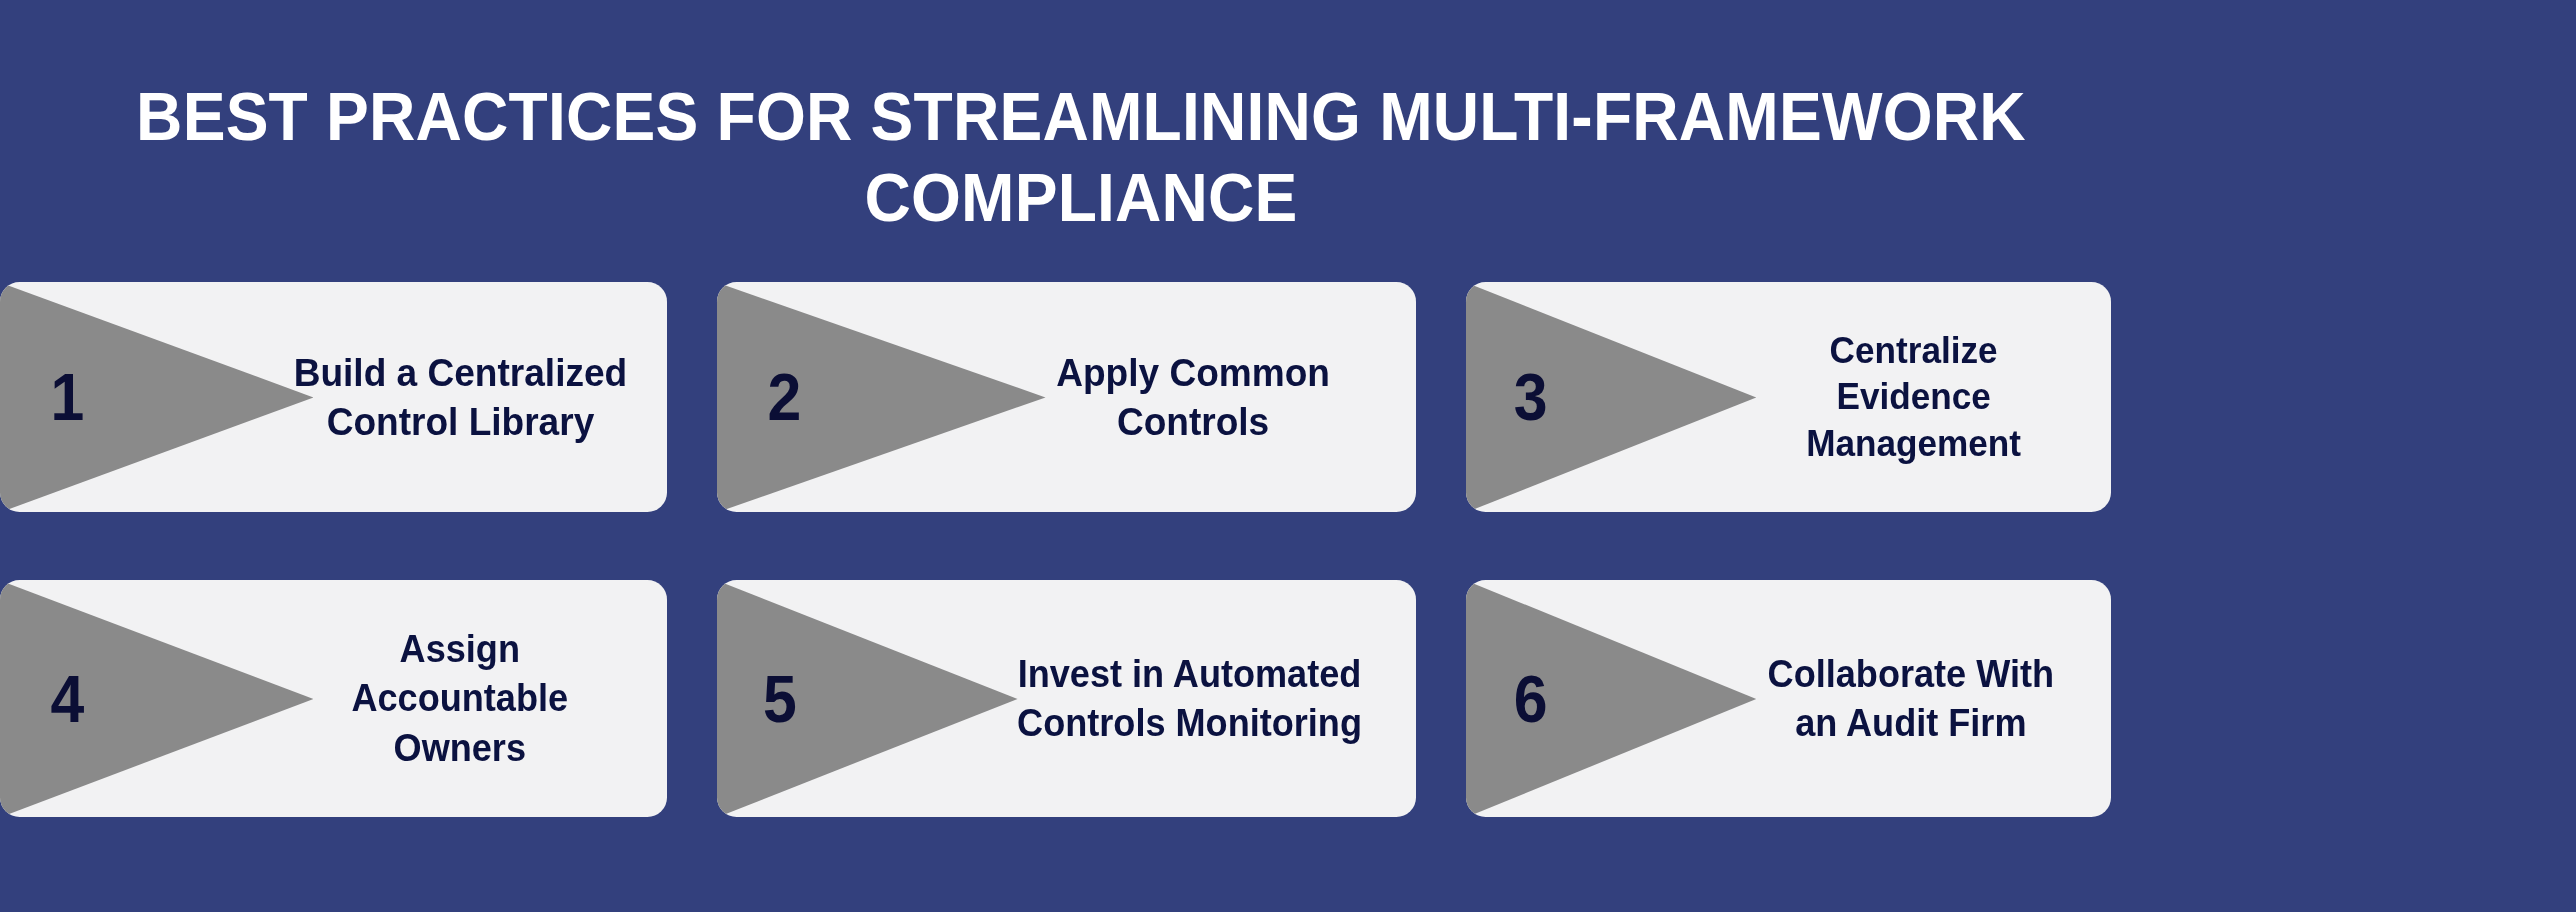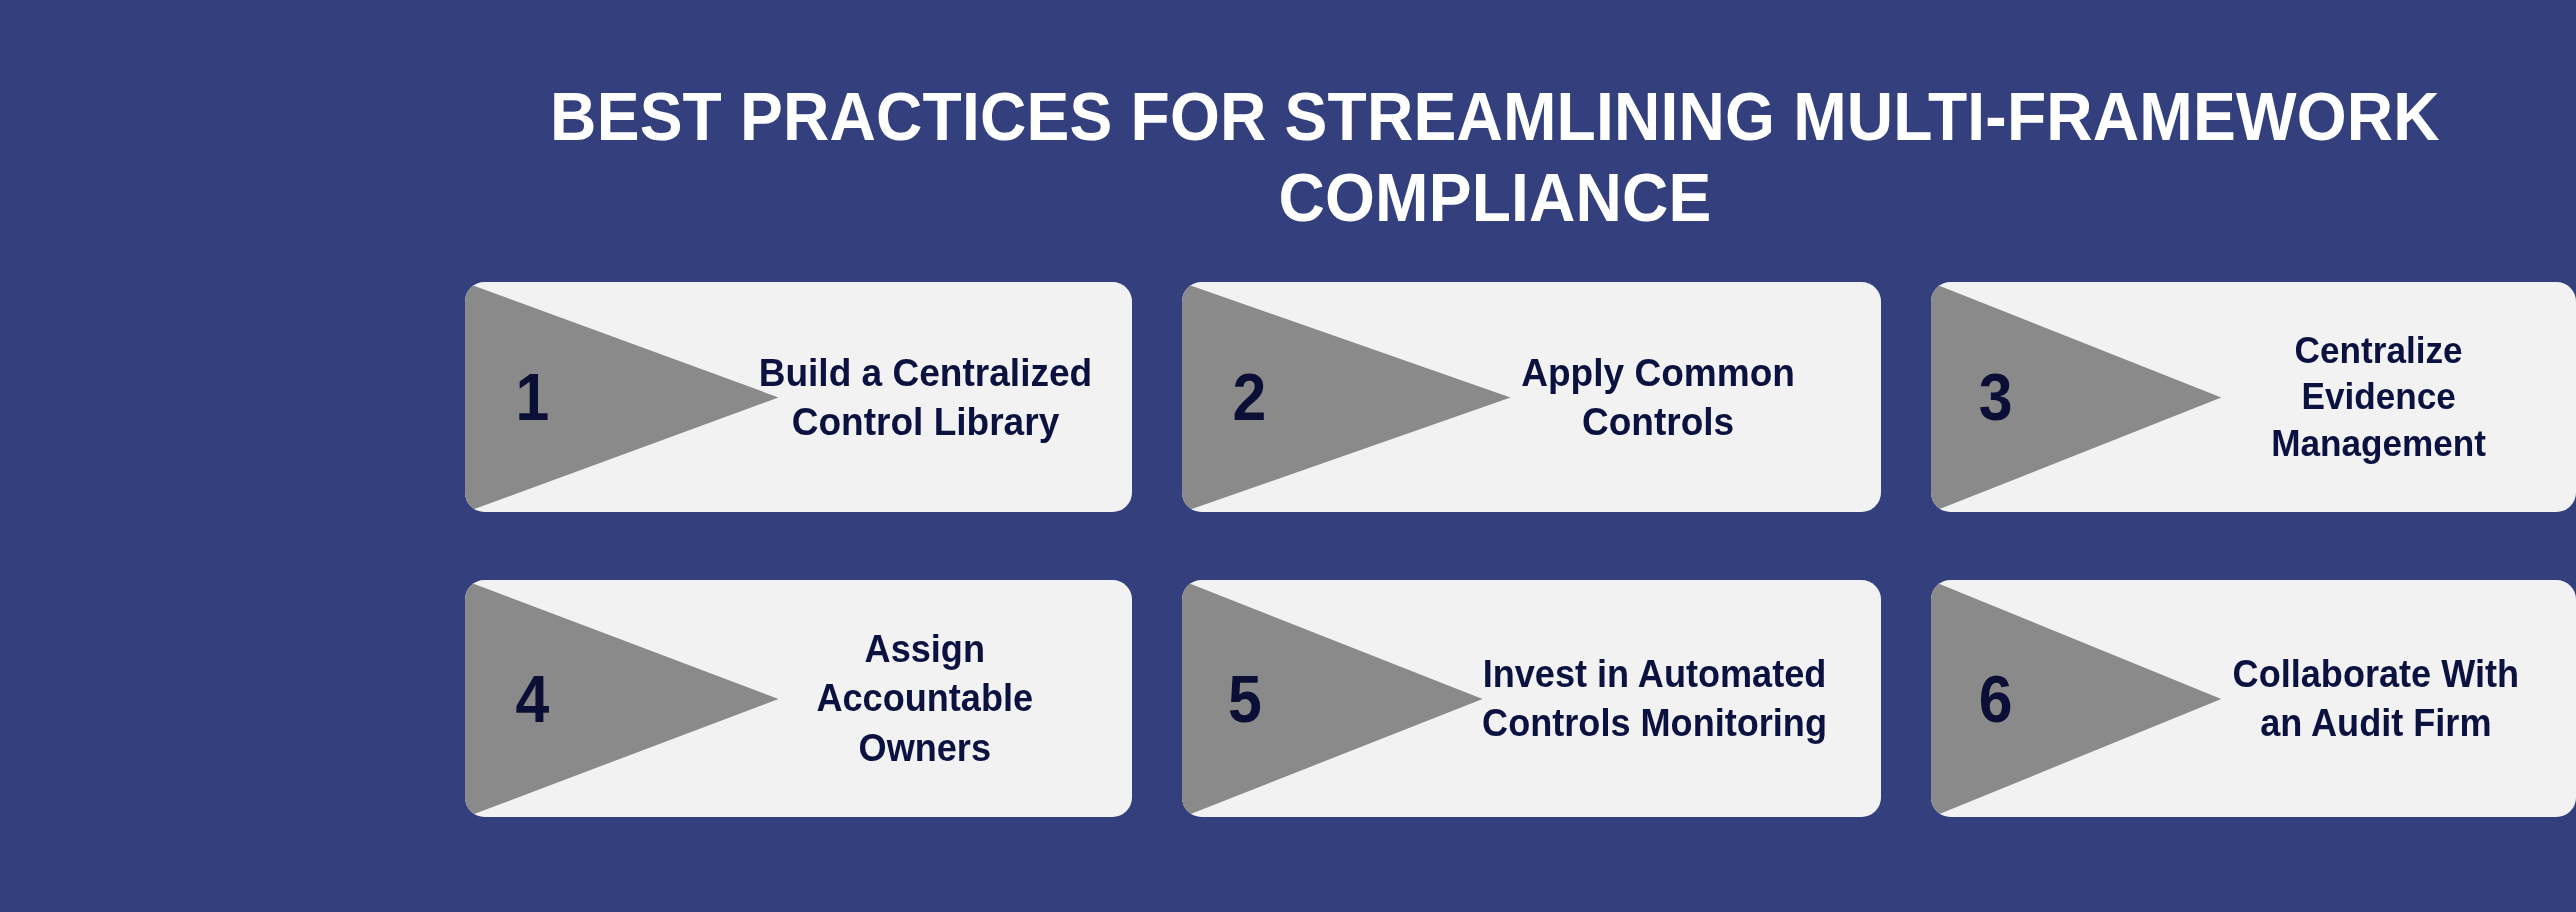--- a/index.html
+++ b/index.html
@@ -17,21 +17,21 @@
     -webkit-font-smoothing:antialiased;
   }
 
   .poster {
     position:relative;
     width:2576px;
     height:676px;
     background:#33407d;
     display:flex;
     flex-direction:column;
-    align-items:flex-end;
+    align-items:flex-start;
   }
 
   
   .title-block {
     width:2162px;
     margin-top:77px;
     text-align:center;
   }
 
   .title-line {

